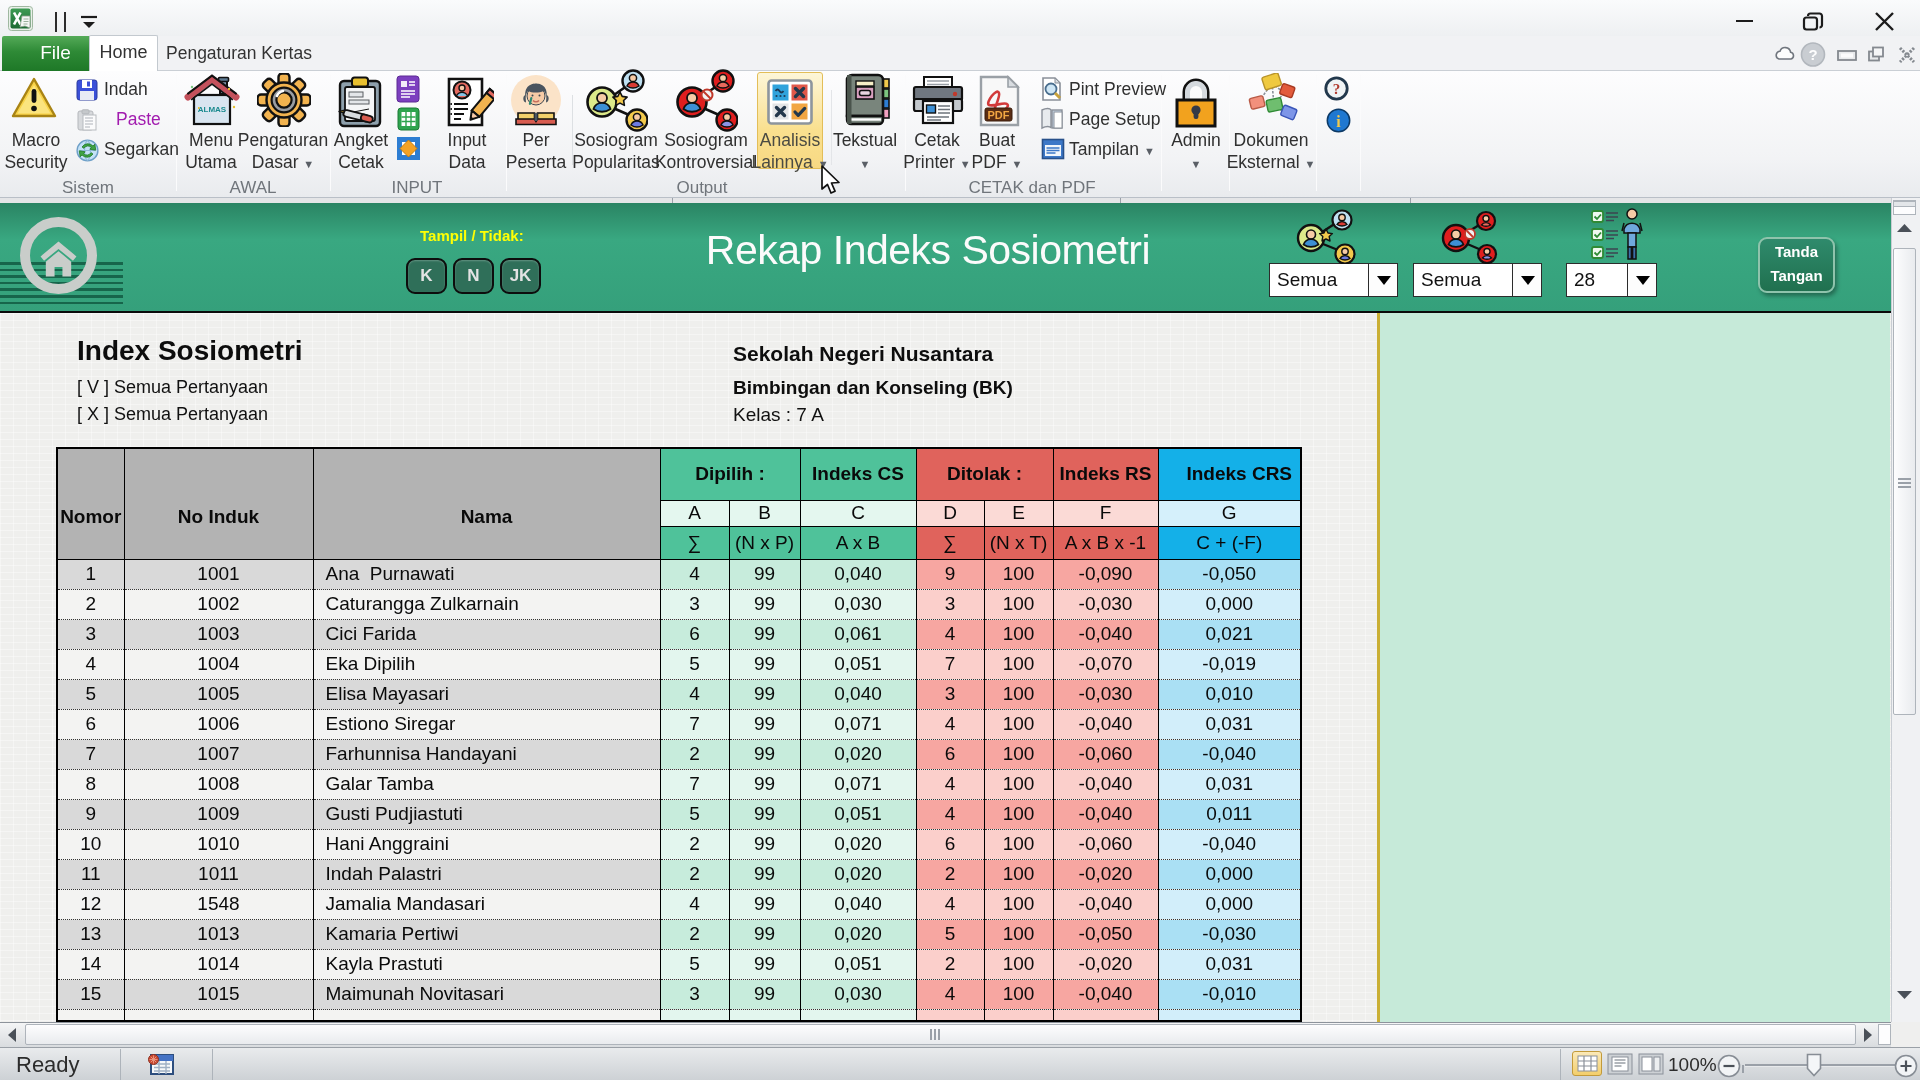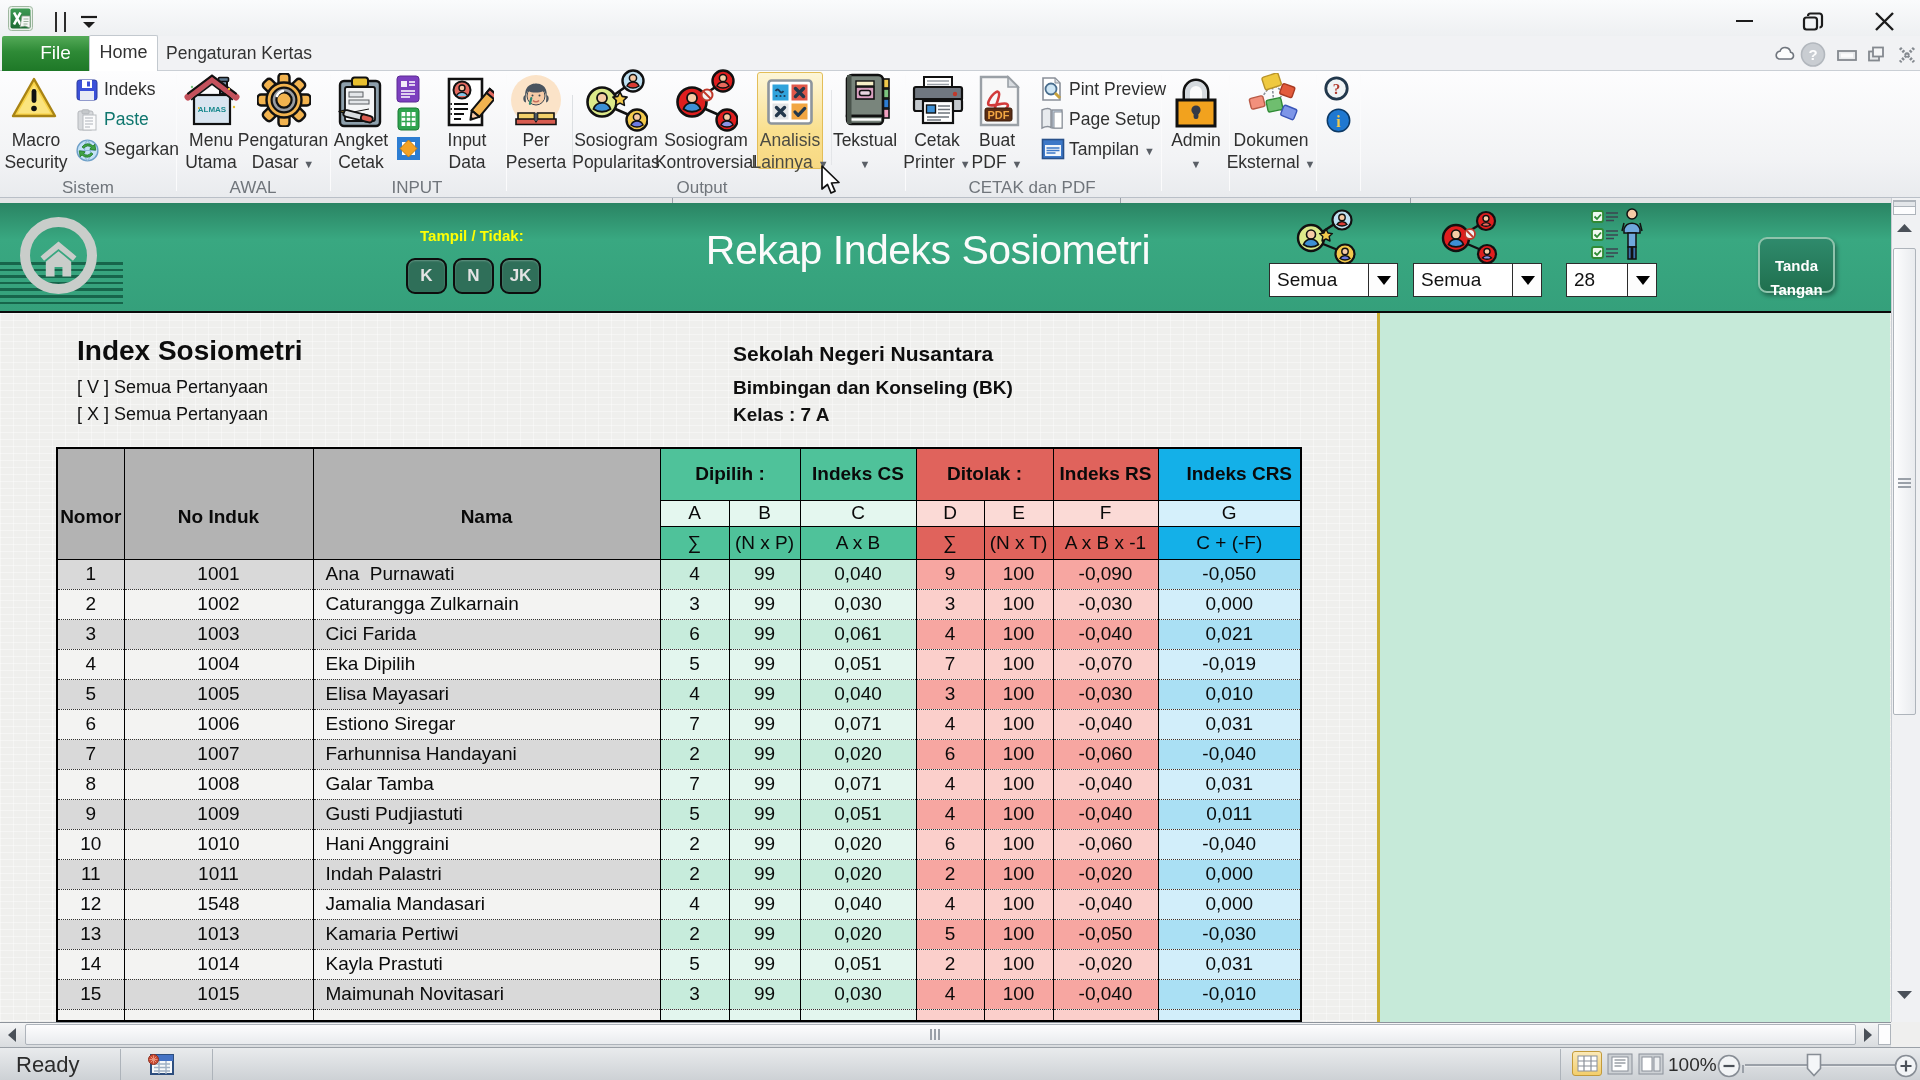--- a/index.html
+++ b/index.html
@@ -31,34 +31,34 @@
 #bandline { left:0; top:311px; width:1891px; height:2px; background:#0a0a0a; }
 #stripes { left:0; top:262px; width:123px; height:46px; background:repeating-linear-gradient(#17654B 0 2.7px, rgba(0,0,0,0) 2.7px 6.6px); }
 #homecirc { left:20px; top:217px; width:77px; height:77px; border:10px solid #C9CDCA; border-radius:50%; }
 #tampil { left:420px; top:227px; width:200px; font-size:15px; font-weight:bold; color:#FFFF05; }
 .knj { position:absolute; top:258px; width:41px; height:36px; background:#2F6F59; border:2px solid #0d0d0d; border-radius:9px; color:#E3E3E3; font-weight:bold; font-size:17px; text-align:center; line-height:32px; box-shadow:inset 0 1px 2px rgba(255,255,255,.25); }
 #bigtitle { left:502px; top:227px; width:852px; text-align:center; font-size:41px; font-weight:300; color:#FBFBFB; letter-spacing:-0.5px; }
 .combo { position:absolute; top:263px; height:34px; background:#fff; border:1px solid #2c2c2c; font-size:19px; color:#111; }
 .combo .txt { position:absolute; left:7px; top:5px; }
 .combo .btn { position:absolute; right:0; top:0; bottom:0; width:29px; border-left:1px solid #2c2c2c; background:#FDFDFD; }
 .combo .btn:after { content:""; position:absolute; left:8px; top:12px; border-left:7px solid rgba(0,0,0,0); border-right:7px solid rgba(0,0,0,0); border-top:9px solid #000; }
-#ttbtn { left:1758px; top:237px; width:77px; height:56px; background:linear-gradient(#2F8A6C,#20704F); border:2px solid #8FC3AC; border-radius:9px; box-shadow:2px 3px 4px rgba(0,0,0,.35); color:#fff; font-size:15px; font-weight:bold; text-align:center; line-height:24px; padding-top:15px; }
+#ttbtn { left:1758px; top:237px; width:77px; height:56px; background:linear-gradient(#2F8A6C,#20704F); border:2px solid #8FC3AC; border-radius:9px; box-shadow:2px 3px 4px rgba(0,0,0,.35); color:#fff; font-size:15px; font-weight:bold; text-align:center; line-height:24px; padding-top:1px; }
 
 
 #sheet { left:0; top:313px; width:1891px; height:709px;
   background-image:repeating-linear-gradient(90deg, rgba(255,255,255,.38) 0 1px, rgba(0,0,0,0) 1px 13px), repeating-linear-gradient(rgba(255,255,255,.38) 0 1px, rgba(0,0,0,0) 1px 7px);
   background-color:#EFEFED; }
 #mint { left:1380px; top:313px; width:510px; height:709px; background:#C6EAD9; }
 #yline { left:1377px; top:313px; width:3px; height:709px; background:#C9AF35; }
 #h1 { left:77px; top:335px; font-size:28px; font-weight:bold; color:#0d0d0d; }
 #h2 { left:77px; top:377px; font-size:18px; color:#111; }
 #h3 { left:77px; top:404px; font-size:18px; color:#111; }
 #s1 { left:733px; top:342px; font-size:21px; font-weight:bold; color:#0d0d0d; }
 #s2 { left:733px; top:377px; font-size:19px; font-weight:bold; color:#0d0d0d; }
-#s3 { left:733px; top:404px; font-size:19px; color:#111;font-weight:bold; }
+#s3 { left:733px; top:404px; font-size:19px; color:#111; }
 
 
 #tbl { left:56px; top:447px; border:2px solid #000; border-collapse:collapse; table-layout:fixed; font-size:19px; color:#0a0a0a; }
 #tbl td { border-left:1px solid #000; border-right:1px solid #000; padding:0; text-align:center; overflow:hidden; white-space:nowrap; }
 #tbl tr.hd td { border-top:1px solid #000; border-bottom:1px solid #000; }
 #tbl tr.dr td { border-bottom:1px dotted #333; }
 #tbl .nm { text-align:left; padding-left:12px; }
 .cg0 { background:#B3B3B3; }
 .cgr { background:#4FC29A; }
 .cgl { background:#E4F7EF; }
@@ -115,28 +115,28 @@
     <circle cx="23" cy="31.5" r="2.8" fill="#111"></circle>
   </svg>
   <div class="biglabel" style="left:-24px; top:130px; width:120px;">Macro<br>Security</div>
 
   <svg class="abs" style="left:76px; top:79px;" width="22" height="22" viewBox="0 0 22 22">
     <rect x="1" y="1" width="20" height="20" rx="2.5" fill="#3B50D8" stroke="#2A3A9E"></rect>
     <rect x="6" y="1" width="10" height="8" fill="#fff"></rect>
     <rect x="11" y="2.5" width="3" height="5" fill="#3B50D8"></rect>
     <rect x="4" y="12" width="14" height="9" fill="#E8EBF5"></rect>
   </svg>
-  <div class="smlabel" style="left:104px; top:79px;">Indeks</div>
+  <div class="smlabel" style="left:104px; top:79px;">Indah</div>
   <svg class="abs" style="left:77px; top:109px;" width="20" height="22" viewBox="0 0 20 22">
     <rect x="1" y="2" width="15" height="19" rx="2" fill="#D7D9DC" stroke="#B4B7BB"></rect>
     <rect x="5" y="0.8" width="7" height="4" rx="1" fill="#C5C8CB" stroke="#B4B7BB"></rect>
     <rect x="6" y="6" width="13" height="15" fill="#FBFBFC" stroke="#B8BBBF"></rect>
     <path d="M8 9 h8 M8 12 h8 M8 15 h8 M8 18 h5" stroke="#C9CCD0" stroke-width="1.4"></path>
   </svg>
-  <div class="smlabel" style="left:104px; top:109px; color:#0f766e;">Paste</div>
+  <div class="smlabel" style="left:116px; top:109px; color:#a21caf;">Paste</div>
   <svg class="abs" style="left:76px; top:139px;" width="23" height="23" viewBox="0 0 23 23">
     <circle cx="11.5" cy="11.5" r="10.4" fill="#C3E1F7" stroke="#6FA0C8" stroke-width="1.4"></circle>
     <path d="M4 11.5 h15 M11.5 1.5 c-4 3 -4 17 0 20 M11.5 1.5 c4 3 4 17 0 20" stroke="#8FB8DA" stroke-width="1.2" fill="none"></path>
     <path d="M6 8 a7 7 0 0 1 11 -1 l1.8 -1.8 l1 6 l-6 -1 l1.7 -1.7 a4.6 4.6 0 0 0 -7.5 0.8 z" fill="#3FA344" stroke="#1F7A24" stroke-width="0.8"></path>
     <path d="M17 15 a7 7 0 0 1 -11 1 l-1.8 1.8 l-1 -6 l6 1 l-1.7 1.7 a4.6 4.6 0 0 0 7.5 -0.8 z" fill="#3FA344" stroke="#1F7A24" stroke-width="0.8"></path>
   </svg>
   <div class="smlabel" style="left:104px; top:139px;">Segarkan</div>
 
   <svg class="abs" style="left:184px; top:73px;" width="56" height="54" viewBox="0 0 56 54">
     <rect x="36" y="7" width="7" height="14" fill="#7E96AC" stroke="#111" stroke-width="2"></rect>

